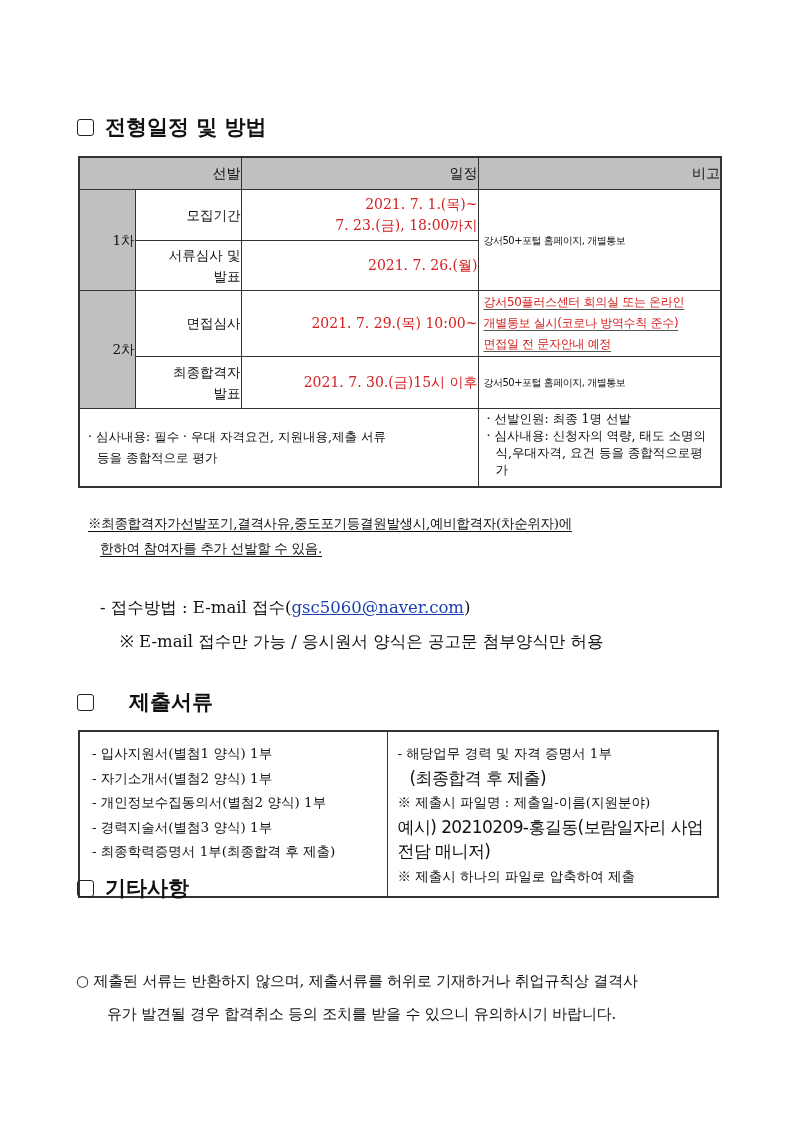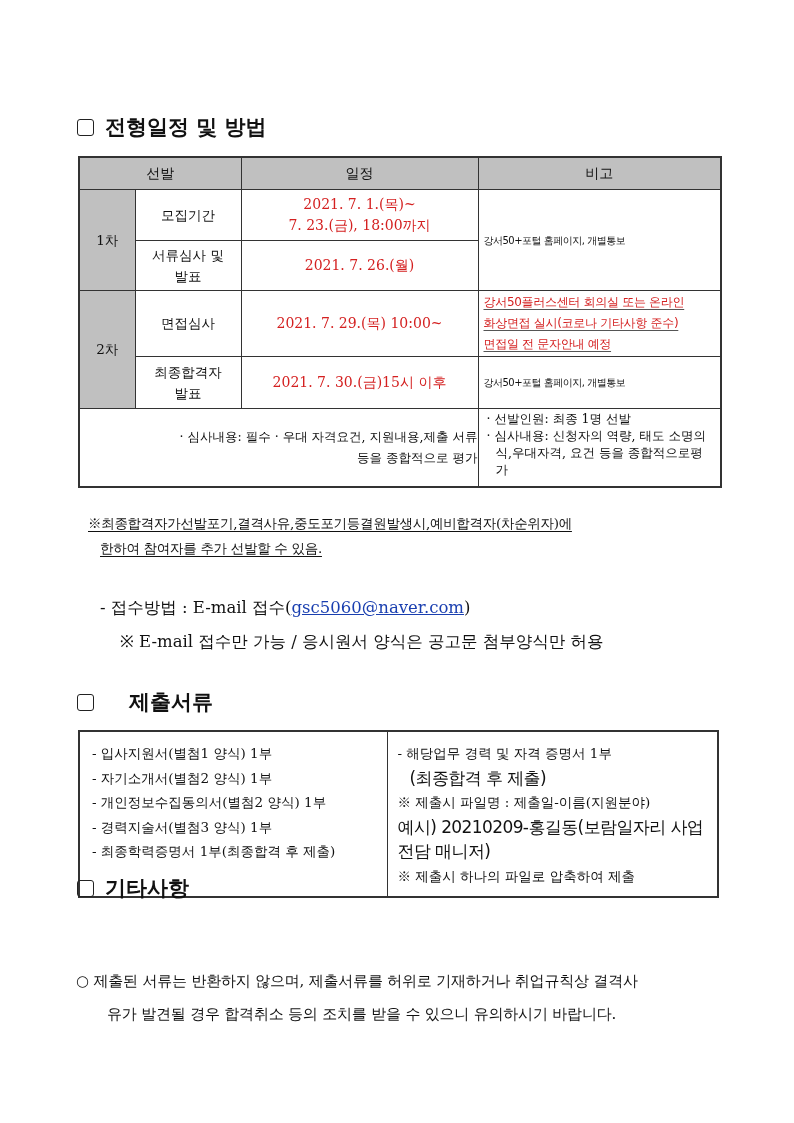--- a/index.html
+++ b/index.html
@@ -4,31 +4,31 @@
 <style>
   html, body { margin: 0; padding: 0; background: #ffffff; }
   body { width: 794px; height: 1123px; position: relative; overflow: hidden;
          font-family: "DejaVu Serif", "Liberation Serif", serif; color: #111; }
   .abs { position: absolute; }
   .section-title { position: absolute; left: 77px; display: flex; align-items: center;
                    font-family: "DejaVu Sans", "Liberation Sans", sans-serif; font-weight: bold; font-size: 21px; color: #111; }
   .checkbox { width: 17px; height: 17px; border: 1.6px solid #222; border-radius: 3px; margin-right: 11px; box-sizing: border-box; }
 
   table { border-collapse: collapse; position: absolute; table-layout: fixed; }
-  td, th { font-weight: normal; text-align: center; vertical-align: middle; padding: 0; }
+  td, th { font-weight: normal; text-align: right; vertical-align: middle; padding: 0; }
 
   #schedule { left: 78px; top: 156px; width: 642px; border: 2px solid #333; font-size: 13.5px; }
   #schedule th { background: #c0c0c0; height: 31px; border: 1px solid #333; border-bottom: 1.5px solid #333; font-size: 14px; }
   #schedule td { border: 1px solid #333; line-height: 21px; }
   #schedule td.stage { background: #c0c0c0; width: 55px; }
   #schedule td.red { color: #d42020; font-size: 14px; }
   #schedule td.note { text-align: left; padding-left: 5px; font-family: "DejaVu Sans", "Liberation Sans", sans-serif; font-size: 10px; letter-spacing: -0.5px; }
   #schedule td.note-red { text-align: left; padding-left: 5px; color: #d42020; font-family: "DejaVu Sans", "Liberation Sans", sans-serif; font-size: 12px; letter-spacing: -0.3px; line-height: 21px; }
   .u { text-decoration: underline; text-decoration-color: #555; text-underline-offset: 3px; }
-  #schedule td.summary-left { text-align: right; padding-left: 8px; font-size: 12.5px; line-height: 21px; }
+  #schedule td.summary-left { text-align: left; padding-left: 8px; font-size: 12.5px; line-height: 21px; }
   #schedule td.summary-right { text-align: left; padding-left: 8px; padding-right: 12px; font-size: 12.5px; line-height: 17px; vertical-align: top; padding-top: 1px; }
   .hang { padding-left: 9px; text-indent: -9px; }
 
   #notice { left: 88px; top: 511px; width: 640px; font-size: 13.5px; line-height: 25px; letter-spacing: -0.3px; }
   #notice .line { text-decoration: underline; text-underline-offset: 3px; }
 
   #method { left: 100px; top: 591px; font-size: 16.5px; line-height: 34px; }
   #method a { color: #1a3fb0; text-decoration: underline; }
 
   #docs { left: 78px; top: 730px; width: 639px; border: 2px solid #333; font-size: 13.5px; }
@@ -74,21 +74,21 @@
       <div>발표</div>
     </td>
     <td class="red">2021. 7. 26.(월)</td>
   </tr>
   <tr style="height:66px;">
     <td rowspan="2" class="stage">2차</td>
     <td>면접심사</td>
     <td class="red">2021. 7. 29.(목) 10:00~</td>
     <td class="note-red">
       <div class="u">강서50플러스센터 회의실 또는 온라인</div>
-      <div class="u">화상면접 실시(코로나 기타사항 준수)</div>
+      <div class="u">개별통보 실시(코로나 방역수칙 준수)</div>
       <div class="u">면접일 전 문자안내 예정</div>
     </td>
   </tr>
   <tr style="height:52px;">
     <td>
       <div>최종합격자</div>
       <div>발표</div>
     </td>
     <td class="red">2021. 7. 30.(금)15시 이후</td>
     <td class="note">강서50+포털 홈페이지, 개별통보</td>

